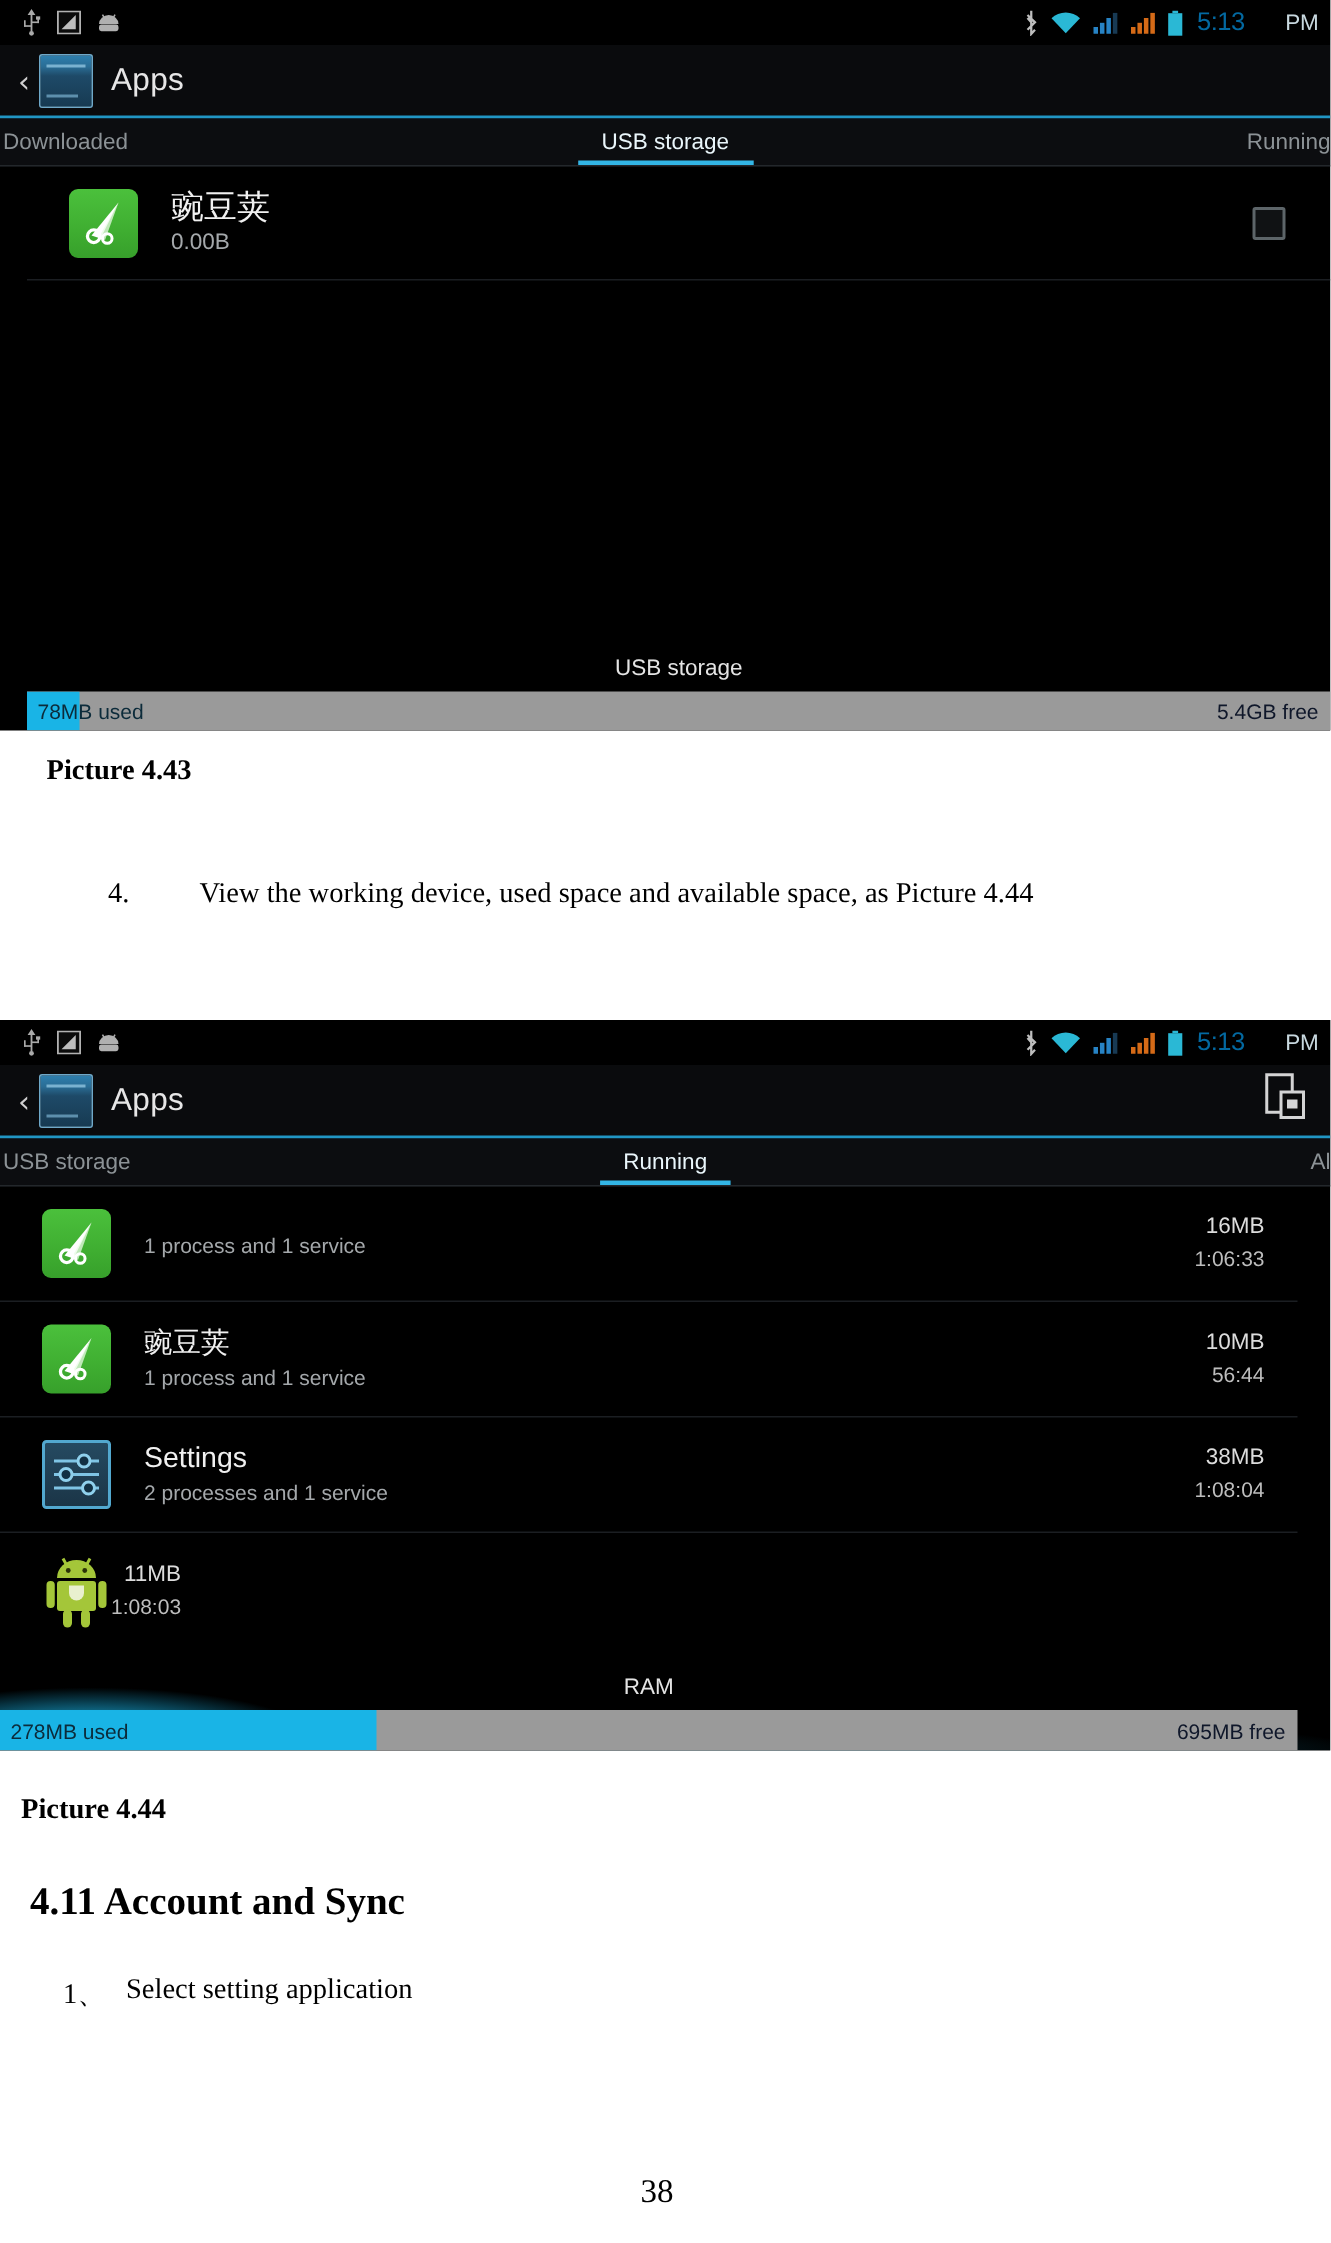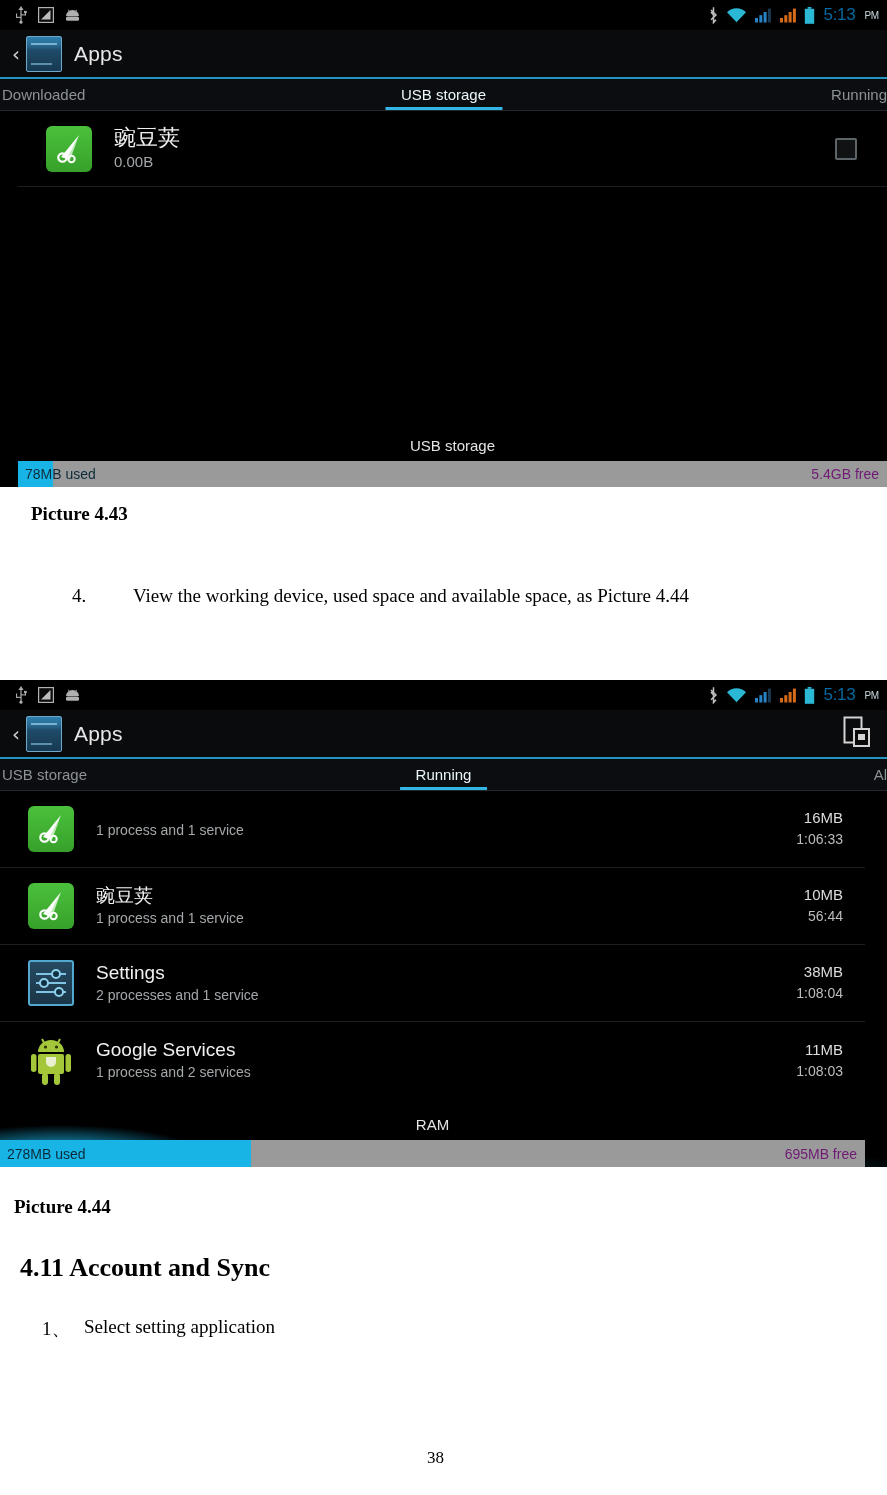--- a/index.html
+++ b/index.html
@@ -48,23 +48,23 @@
   }
   .sb-ico { display: block; opacity: .92; }
   .sb-time {
     font-size: 17px;
     color: #0369a1;
     letter-spacing: -.3px;
     font-weight: 400;
     margin-left: 2px;
   }
   .sb-ampm {
-    font-size: 10px;
+    font-size: 15px;
     color: #c8d8df;
-    margin-left: 2px;
+    margin-left: 20px;
     letter-spacing: -.2px;
   }
 
   
   .actionbar {
     position: absolute;
     left: 0; right: 0;
     height: 47px;
     background: #0a0b0d;
     display: flex;
@@ -224,39 +224,39 @@
     transform: translateY(-50%);
     font-size: 14px;
     color: #0c2b3a;
     white-space: nowrap;
   }
   .meter-free-txt {
     position: absolute;
     right: 8px; top: 50%;
     transform: translateY(-50%);
     font-size: 14px;
-    color: #701a75;
+    color: #0f172a;
     white-space: nowrap;
   }
   .glow {
     position: absolute;
     pointer-events: none;
   }
 
   
   .doc-text {
     position: absolute;
     font-family: "Liberation Serif", serif;
     color: #000000;
     white-space: nowrap;
   }
   .cap   { font-weight: bold; font-size: 19px; text-align: center; }
   .body  { font-size: 19px; }
   .h2    { font-weight: bold; font-size: 26px; }
-  .pageno{ font-size: 17px; }
+  .pageno{ font-size: 22px; }
 </style>
 </head>
 <body>
 
 <div class="shot" id="fig1" style="left:0px; top:0px; width:887px; height:487px;">
 
   <div class="statusbar">
     <div class="sb-left">
       <svg class="sb-ico" width="14" height="18" viewBox="0 0 14 18">
         <g fill="#b9b9b9">
@@ -516,24 +516,20 @@
             <rect x="3" y="19" width="5.5" height="18" rx="2.7" fill="#a4c639"></rect>
             <rect x="37.5" y="19" width="5.5" height="18" rx="2.7" fill="#a4c639"></rect>
 
             <rect x="14" y="38" width="6" height="12" rx="3" fill="#a4c639"></rect>
             <rect x="26" y="38" width="6" height="12" rx="3" fill="#a4c639"></rect>
 
             <path d="M18 22 h10 v5 a5 5 0 0 1 -5 5 a5 5 0 0 1 -5 -5 z" fill="#e9f0cf"></path>
           </svg>
         </div>
       </div>
-      <div class="row-txt" style="margin-left:22px;">
-        <div class="row-title">Google Services</div>
-        <div class="row-sub">1 process and 2 services</div>
-      </div>
       <div class="row-right">
         <div class="row-mem">11MB</div>
         <div class="row-time">1:08:03</div>
       </div>
     </div>
   </div>
 
   <div class="meter-wrap" style="bottom:0; left:0px; right:22px;">
 
     <div class="glow" style="left:0px; bottom:0px; width:258px; height:54px;

